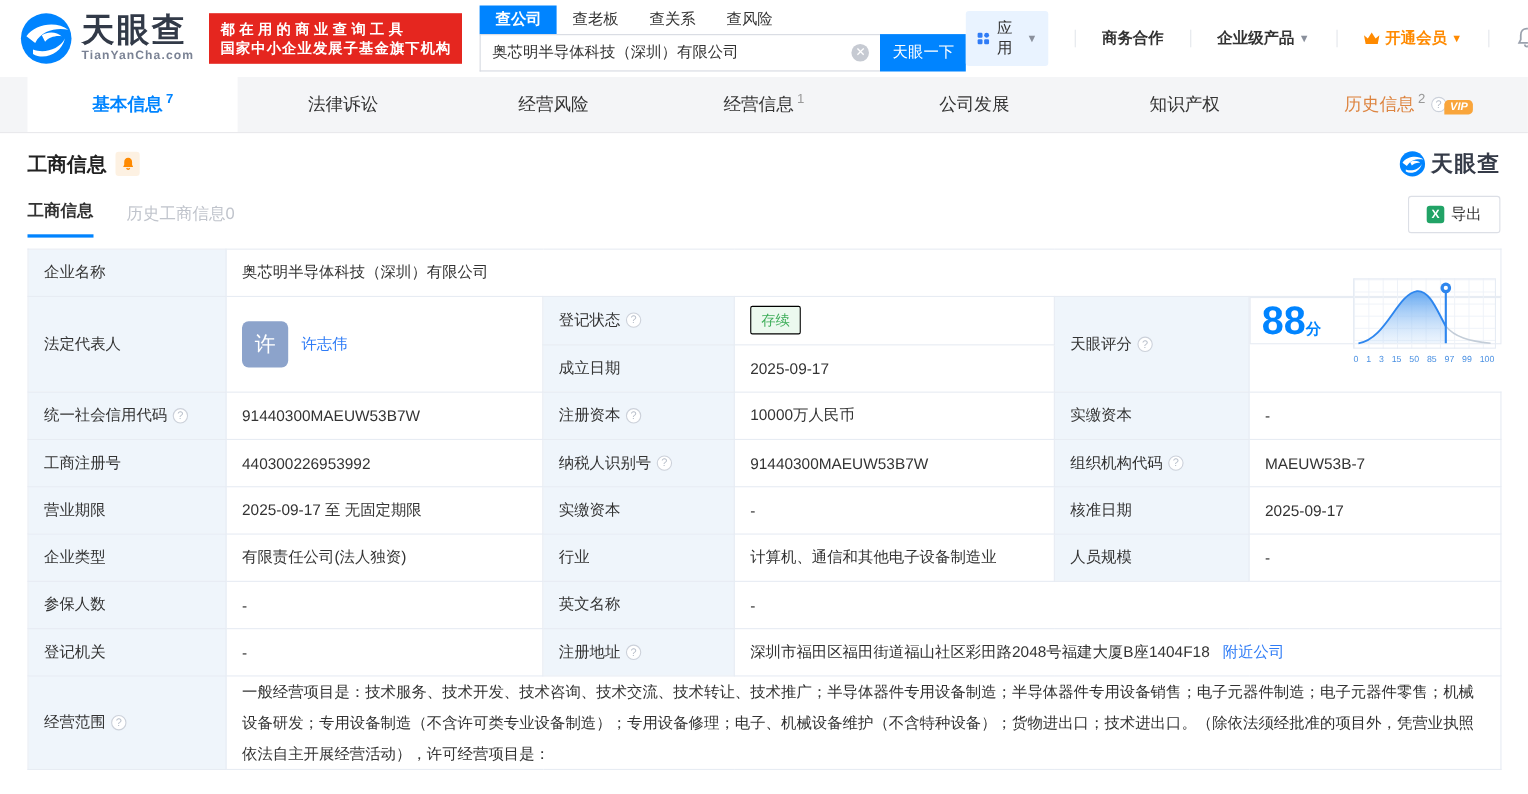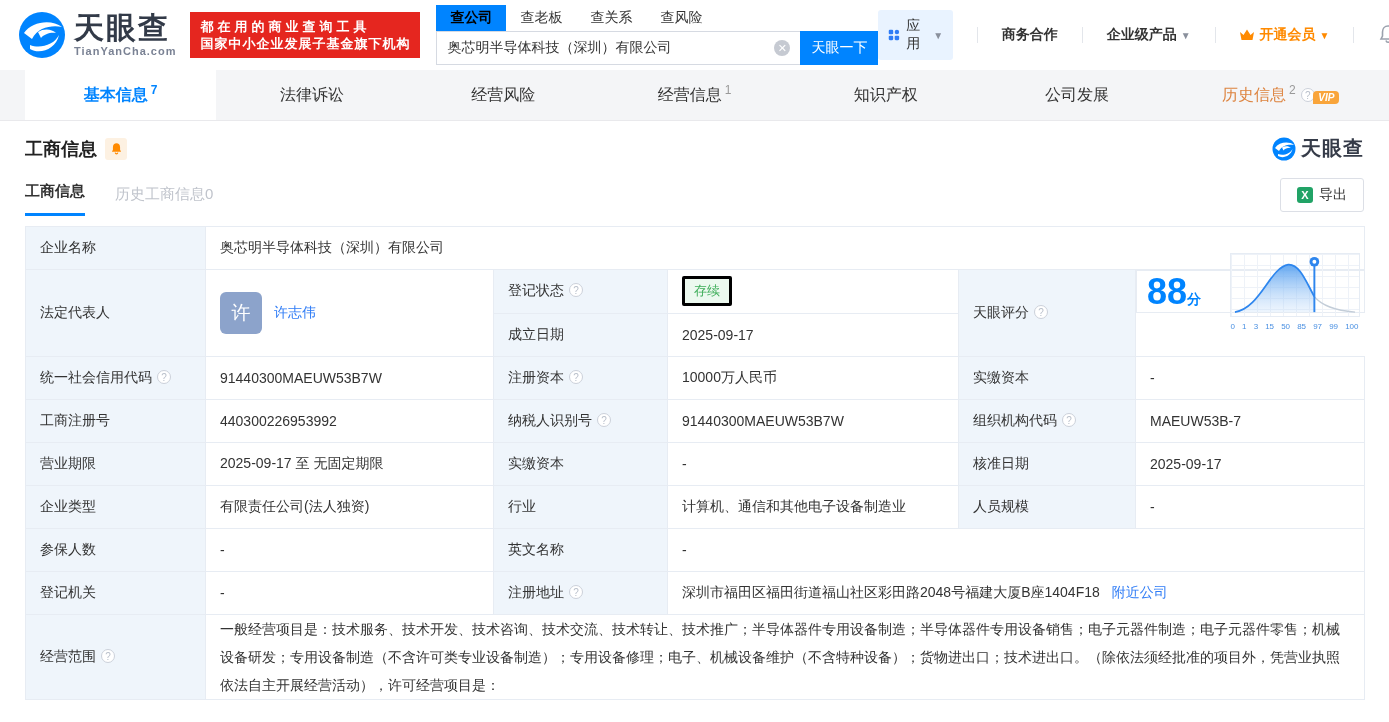--- a/index.html
+++ b/index.html
@@ -12,21 +12,21 @@
   .logo-icon { width:48px; height:48px; }
   .logo-txt .cn { font-size:30px; font-weight:700; color:#323a48; letter-spacing:2px; line-height:30px;}
   .logo-txt .en { font-size:11px; color:#7a8294; font-weight:700; letter-spacing:1px; margin-top:2px;}
   .banner { margin-left:14px; background:#e5261f; color:#fff; padding:16px 10px; height:46px;
     display:flex; flex-direction:column; justify-content:center; flex:0 0 auto;}
   .banner .b1 { font-size:13px; font-weight:700; letter-spacing:4px; line-height:17px;}
   .banner .b2 { font-size:13px; font-weight:700; letter-spacing:1px; line-height:17px;}
   .searchbox { margin-left:16px; width:442px; flex:0 0 auto; }
   .stabs { display:flex; align-items:flex-end; height:26px; }
   .stab { font-size:14px; color:#333; padding:4px 14px; cursor:pointer; }
-  .stab.active { background:#0084ff; color:#000000; font-weight:700; }
+  .stab.active { background:#0084ff; color:#ffffff; font-weight:700; }
   .srow { display:flex; height:34px; }
   .sinput { position:relative; flex:1; }
   .sinput input { width:100%; height:34px; border:1px solid #d6dae2; border-right:none;
     padding:0 34px 0 10px; font-size:14px; color:#333; outline:none;
     font-family:"Liberation Sans","DejaVu Sans",sans-serif;}
   .clear-btn { position:absolute; right:10px; top:9px; width:16px; height:16px; border-radius:50%;
     background:#c6cad2; color:#fff; font-size:11px; line-height:16px; text-align:center; cursor:pointer;}
   .sbtn { width:78px; background:#0084ff; color:#fff; border:none; font-size:14px; cursor:pointer;
     font-family:"Liberation Sans","DejaVu Sans",sans-serif;}
   .hmenu { margin-left:auto; display:flex; align-items:center; gap:24px; font-size:14px; color:#333;justify-content:space-between; }
@@ -74,21 +74,21 @@
   
   table.info { width:1339px; margin:10px 25px 0 25px; border-collapse:collapse; table-layout:fixed;
     font-size:14px; color:#333;}
   table.info td { border:1px solid #e7ecf3; padding:0 14px; height:43px; vertical-align:middle; }
   td.lbl { background:#eff5fb; color:#333; }
   td.scope-val { line-height:28px; padding:10px 14px; }
   .rep-cell { display:flex; align-items:center; gap:12px; }
   .avatar { width:42px; height:42px; border-radius:6px; background:#8ca3cb; color:#fff; font-size:19px;
     display:flex; align-items:center; justify-content:center; flex:0 0 auto; cursor:pointer;}
   a.blue, .blue-link { color:#2f7cf6; text-decoration:none; cursor:pointer; }
-  .badge-green { display:inline-block; border:3px solid #000000; background:#ecf9ef; color:#3fae5a;
+  .badge-green { display:inline-block; border:1px solid #000000; background:#ecf9ef; color:#3fae5a;
     font-size:13px; padding:3px 9px; border-radius:2px;}
   .score-cell { display:flex; align-items:center; justify-content:space-between; padding:0 4px 0 10px!important;}
   .score-num { color:#0084ff; font-weight:700; font-size:36px; line-height:36px;}
   .score-unit { color:#0084ff; font-size:14px; font-weight:700;}
   .score-graph { width:130px; }
   .graph-area { width:130px; height:64px; border:1px solid #e6ecf4;
     background-image:linear-gradient(#eef2f8 1px,transparent 1px),linear-gradient(90deg,#eef2f8 1px,transparent 1px);
     background-size:13px 11px;}
   .axis { display:flex; justify-content:space-between; font-size:8px; color:#4a90e2; margin-top:2px;
     padding:0 1px;}
@@ -180,24 +180,24 @@
     <span>法律诉讼</span>
   </div>
   <div class="ntab">
     <span>经营风险</span>
   </div>
   <div class="ntab">
     <span>经营信息</span>
     <span class="cnt">1</span>
   </div>
   <div class="ntab">
+    <span>公司发展</span>
+  </div>
+  <div class="ntab">
     <span>知识产权</span>
-  </div>
-  <div class="ntab">
-    <span>公司发展</span>
   </div>
   <div class="ntab history">
     <span class="vipbadge">VIP</span>
     <span>历史信息</span>
     <span class="cnt">2</span>
     <span class="qicon">?</span>
   </div>
 </nav>
 
 <div class="sechead">

